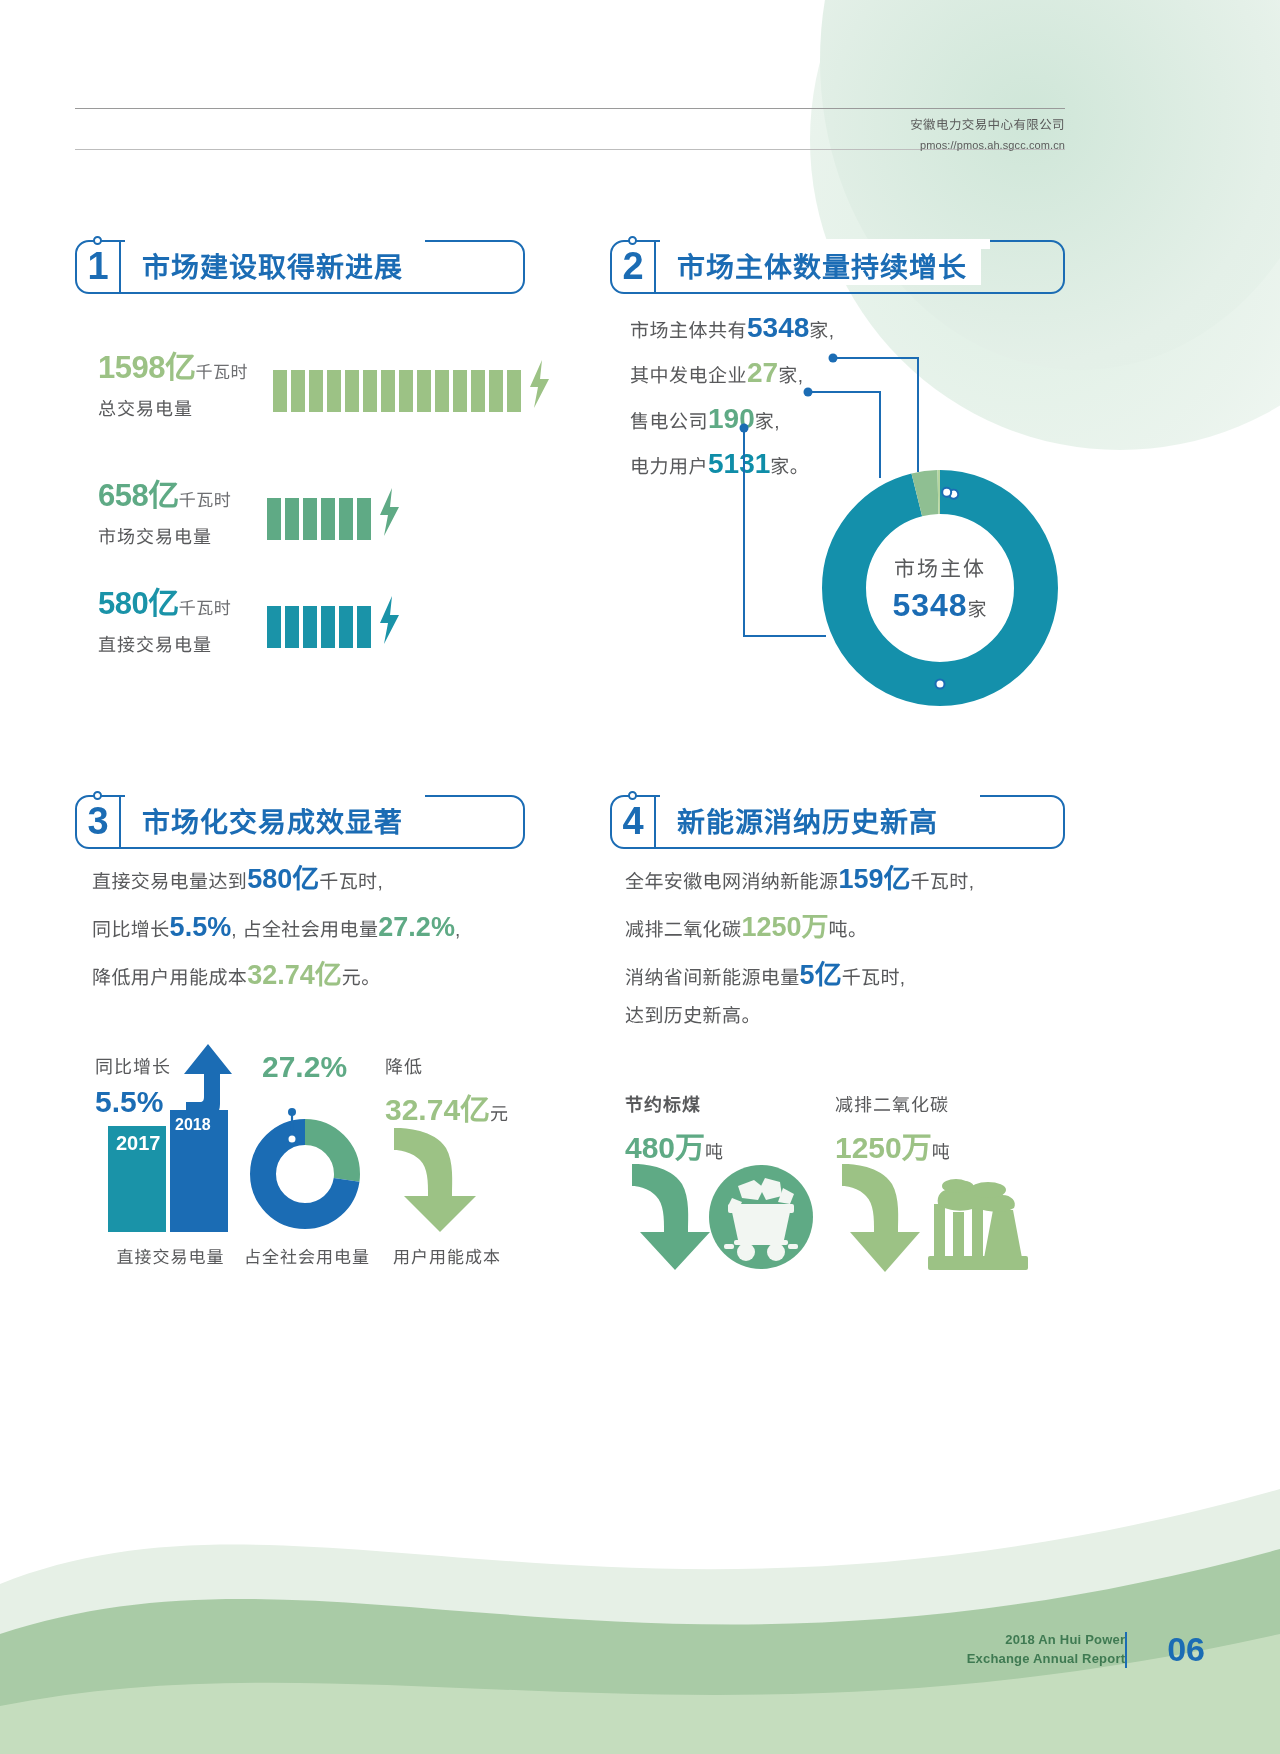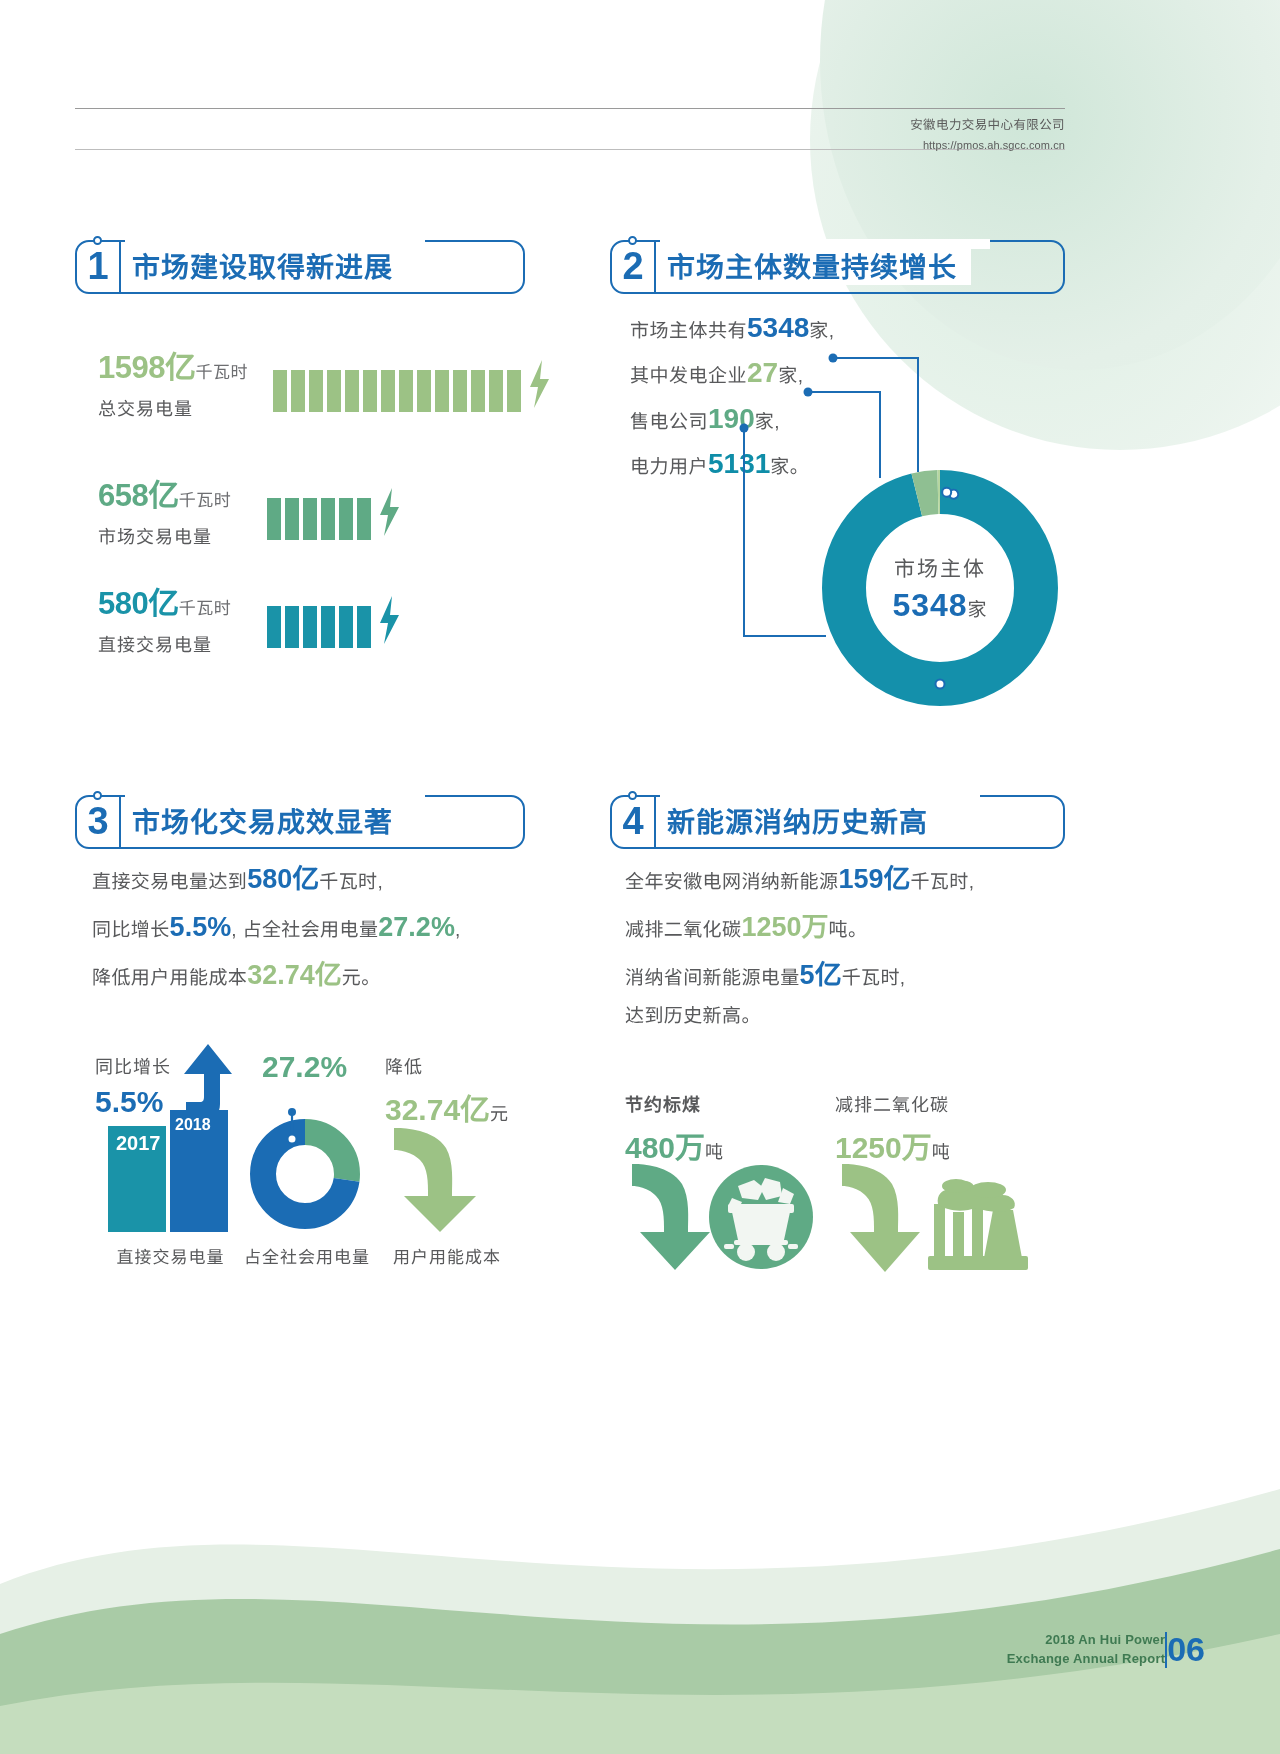--- a/index.html
+++ b/index.html
@@ -42,21 +42,21 @@
     position:relative; height:54px; border:2.4px solid #1b6cb4;
     border-radius:14px; display:flex; align-items:center;
   }
   .pill .num {
     width:44px; height:100%; display:flex; align-items:center;
     justify-content:center; font-size:38px; font-weight:700; color:#1b6cb4;
     border-right:2.4px solid #1b6cb4; line-height:1; padding-bottom:2px;
   }
   .pill .ttl {
     font-size:28px; font-weight:700; color:#1b6cb4;
-    padding:0 14px 0 11px; letter-spacing:1px; white-space:nowrap;
+    padding:0 14px 0 21px; letter-spacing:1px; white-space:nowrap;
     background:#fff; position:relative; z-index:2; margin-top:-4px;
   }
   .pill .dot {
     position:absolute; left:16px; top:-6px; width:9px; height:9px;
     border-radius:50%; border:2.2px solid #1b6cb4; background:#fff; z-index:3;
   }
   .pill .toprule {
     position:absolute; left:20px; top:-2.4px; right:14px; height:2.4px;
     background:#1b6cb4; z-index:1;
   }
@@ -99,21 +99,21 @@
     position:absolute; font-size:17px; color:#58595b; letter-spacing:1px; text-align:center;
   }
   .kv-small { position:absolute; font-size:18px; color:#58595b; letter-spacing:1px; }
   .kv-big { position:absolute; font-size:30px; font-weight:700; letter-spacing:0; }
   .kv-big .suffix { font-size:18px; font-weight:400; color:#58595b; letter-spacing:1px; }
 
   
   .footer { position:absolute; right:75px; bottom:85px; display:flex; align-items:center; }
   .footer-txt { text-align:right; font-size:13px; font-weight:700; color:#3f7a52; line-height:1.45; letter-spacing:.2px; }
   .footer-bar { width:2px; height:36px; background:#1b6cb4; }
-  .footer-pg { font-size:34px; font-weight:700; color:#1b6cb4; letter-spacing:0; }
+  .footer-pg { font-size:34px; font-weight:700; color:#1b6cb4; letter-spacing:0;margin-left:40px; }
 </style>
 </head>
 <body>
 
 <div class="page">
 
   <div class="bg-blob-tr"></div>
   <div class="bg-blob-tr2"></div>
 
   <div class="bg-wave">
@@ -122,21 +122,21 @@
       <path d="M0,300 C330,190 640,390 1280,215 L1280,420 L0,420 Z" fill="#9dc49a" opacity=".85"></path>
       <path d="M0,372 C360,300 700,430 1280,300 L1280,420 L0,420 Z" fill="#cfe3c6" opacity=".75"></path>
     </svg>
   </div>
 
   <div class="hdr">
     <div class="hdr-rule"></div>
     <div class="hdr-rule thin"></div>
     <div class="hdr-txt">
       <div class="hdr-cn">安徽电力交易中心有限公司</div>
-      <div class="hdr-url">https://pmos.ah.sgcc.com.cn</div>
+      <div class="hdr-url">pmos://pmos.ah.sgcc.com.cn</div>
     </div>
   </div>
 
   <div class="sec" style="left:75px; top:240px; width:450px;">
     <div class="pill">
       <span class="toprule"></span>
       <span class="dot"></span>
       <span class="num">1</span>
       <span class="pill-mask" style="width:300px;"></span>
       <span class="ttl">市场建设取得新进展</span>

